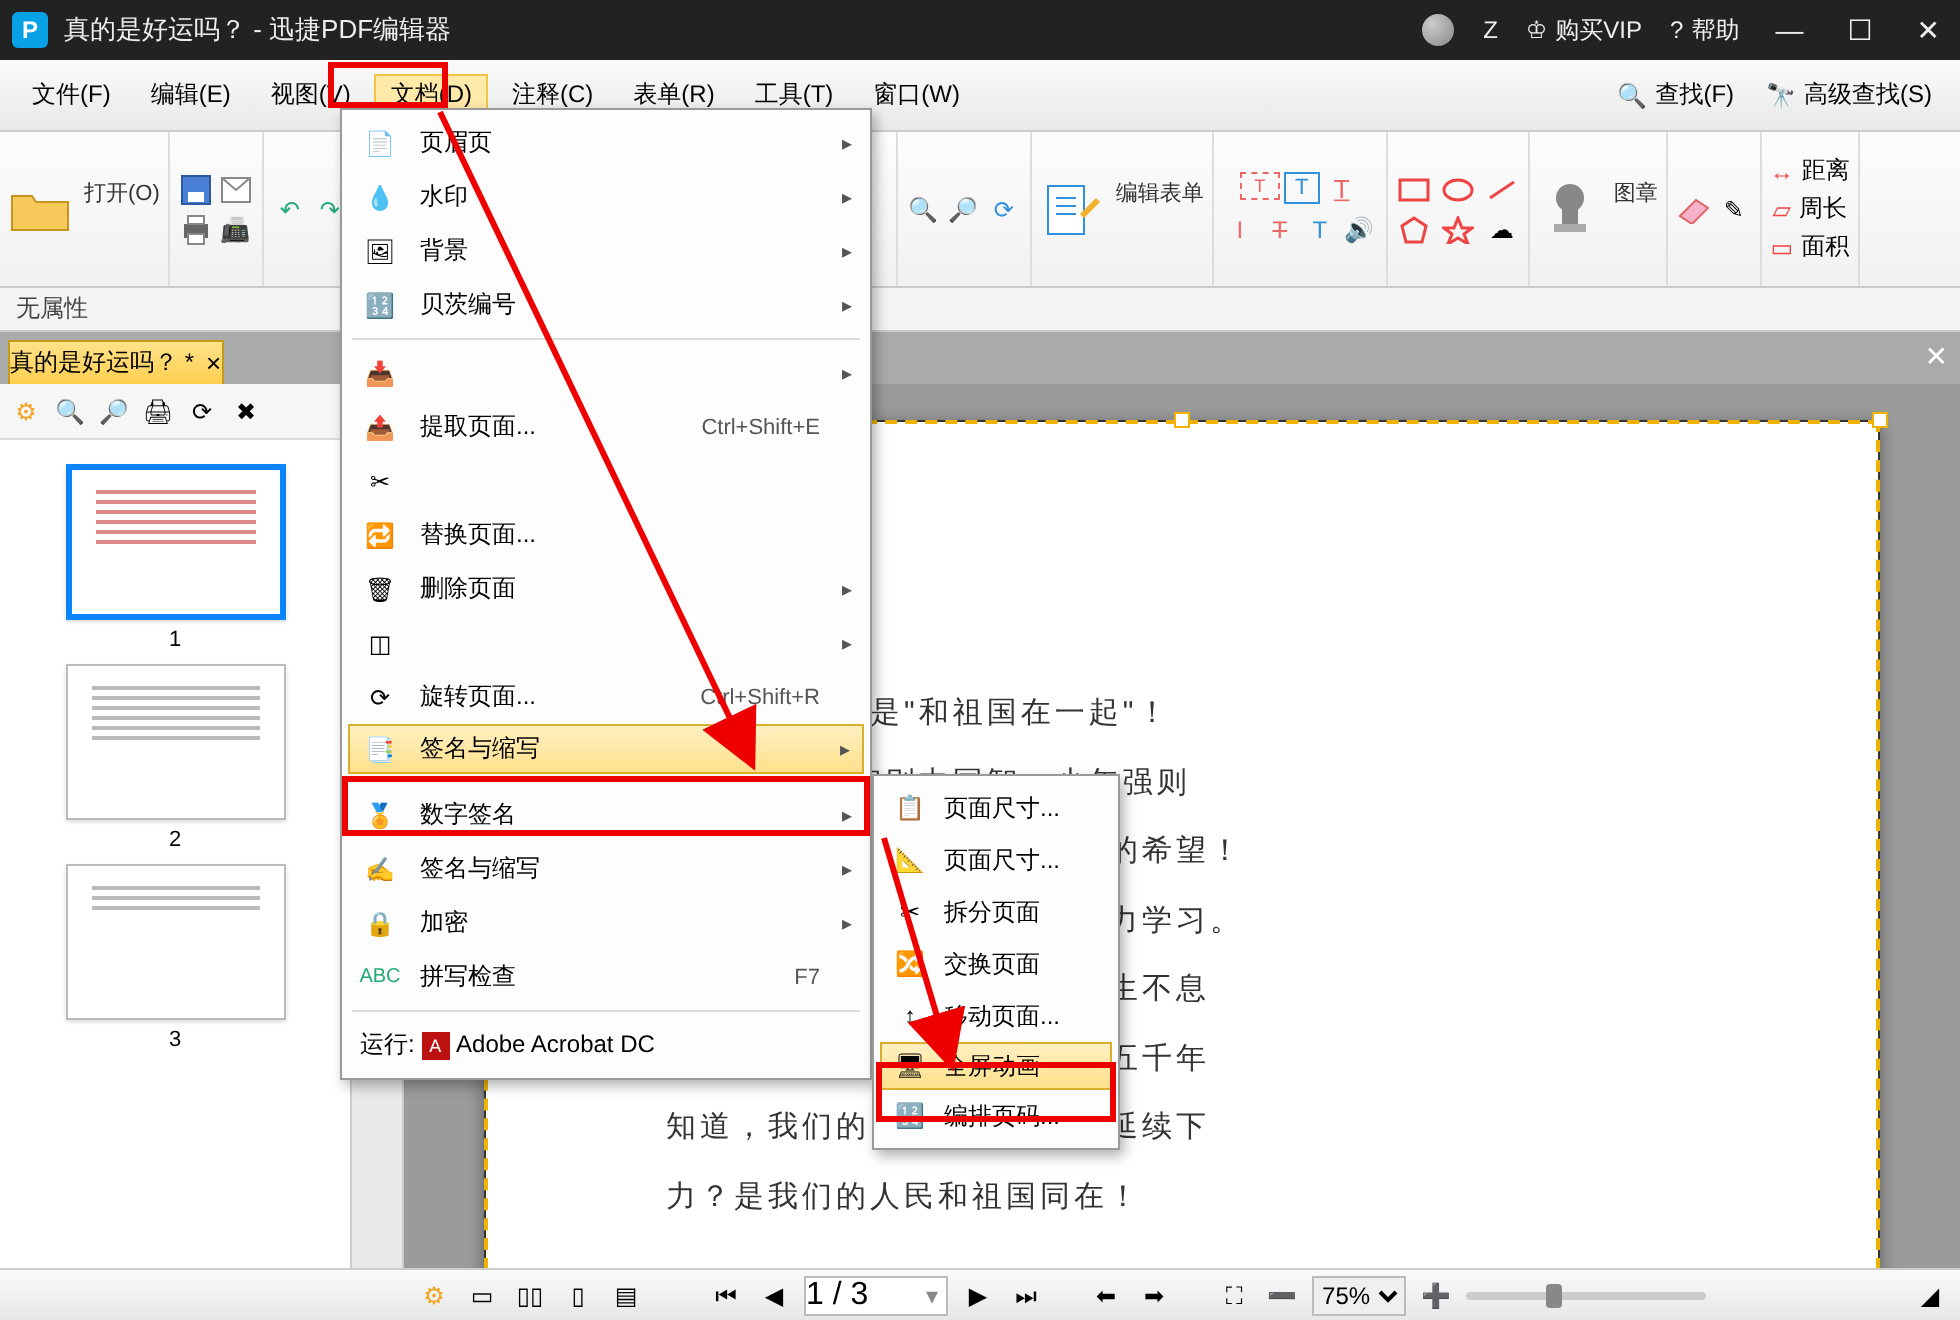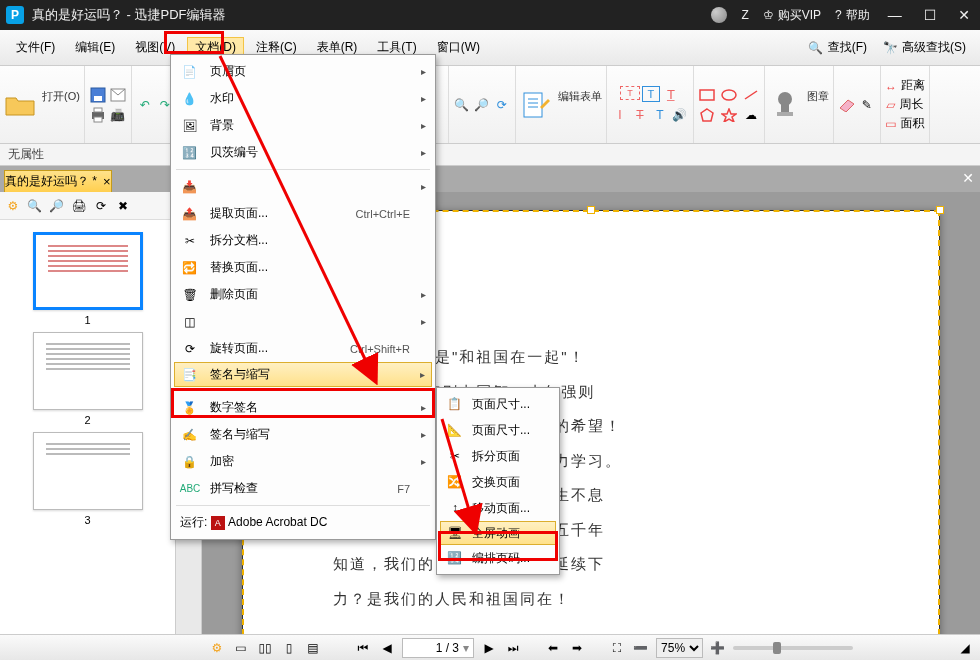--- a/index.html
+++ b/index.html
@@ -39,21 +39,21 @@
 .thumb .num { font-size:11px; margin-top:4px; }
 .sidegutter { width:26px; background:#e9e9e9; border-right:1px solid #ccc; }
 .docarea { flex:1; background:#9b9b9b; position:relative; overflow:hidden; }
 .pagewrap { position:absolute; left:40px; right:40px; top:18px; bottom:0; background:#fff; border:1px solid #333; box-shadow: 0 2px 8px rgba(0,0,0,.4); padding: 60px 60px 10px 90px; }
 .pagewrap .seledge { position:absolute; top:-1px; left:-1px; right:-1px; bottom:0; border:2px dashed #efb200; pointer-events:none; }
 .handle { width:8px; height:8px; background:#fff; border:1px solid #efb200; position:absolute; }
 .doc-text p { font-size: 15px; color:#333; line-height: 2.3; letter-spacing:2px; }
 .statusbar { height: 26px; background: linear-gradient(#fafafa,#e7e7e7); border-top:1px solid #ccc; display:flex; align-items:center; padding: 0 6px; gap:6px; position:absolute; bottom:0; left:0; right:0; }
 .statusbar .sicon { width:18px; height:18px; display:flex; align-items:center; justify-content:center; }
 .statusbar .pagectl { display:flex; align-items:center; height:20px; border:1px solid #bbb; background:#fff; }
-.statusbar .pgfield { width:56px; text-align:right; font-size:12px; border:none; outline:none; }
+.statusbar .pgfield { width:56px; text-align:left; font-size:16px; border:none; outline:none; }
 .statusbar .slider { width:120px; height:4px; background:#ccc; border-radius:2px; position:relative; }
 .statusbar .slider .knob { position:absolute; left:40px; top:-4px; width:8px; height:12px; background:#888; border-radius:2px; }
 .statusbar select { height:20px; font-size:12px; border:1px solid #bbb; }
 
 .ddmenu { position:absolute; left:170px; top:54px; width:266px; background:#fdfdfd; border:1px solid #9a9a9a; box-shadow:2px 3px 6px rgba(0,0,0,.3); padding:3px; z-index:50; }
 .ddmenu .mi { height:27px; display:flex; align-items:center; gap:10px; padding:0 6px; position:relative; }
 .ddmenu .mi .micon { width:20px; height:20px; display:flex; align-items:center; justify-content:center; }
 .ddmenu .mi .milbl { flex:1; font-size:12px; }
 .ddmenu .mi .sc { font-size:11px; color:#555; padding-right:16px; }
 .ddmenu .mi .arr { position:absolute; right:6px; font-size:10px; color:#555; }
@@ -395,25 +395,24 @@
       <span class="arr">▸</span>
     </div>
   <div class="sep"></div>
   <div class="mi">
       <span class="micon">📥</span>
       <span class="arr">▸</span>
     </div>
   <div class="mi">
       <span class="micon">📤</span>
       <span class="milbl">提取页面...</span>
-      <span class="sc">Ctrl+Ctrl+E</span>
+      <span class="sc">Ctrl+Shift+E</span>
     </div>
   <div class="mi">
       <span class="micon">✂</span>
-      <span class="milbl">拆分文档...</span>
     </div>
   <div class="mi">
       <span class="micon">🔁</span>
       <span class="milbl">替换页面...</span>
     </div>
   <div class="mi">
       <span class="micon">🗑</span>
       <span class="milbl">删除页面</span>
       <span class="arr">▸</span>
     </div>

